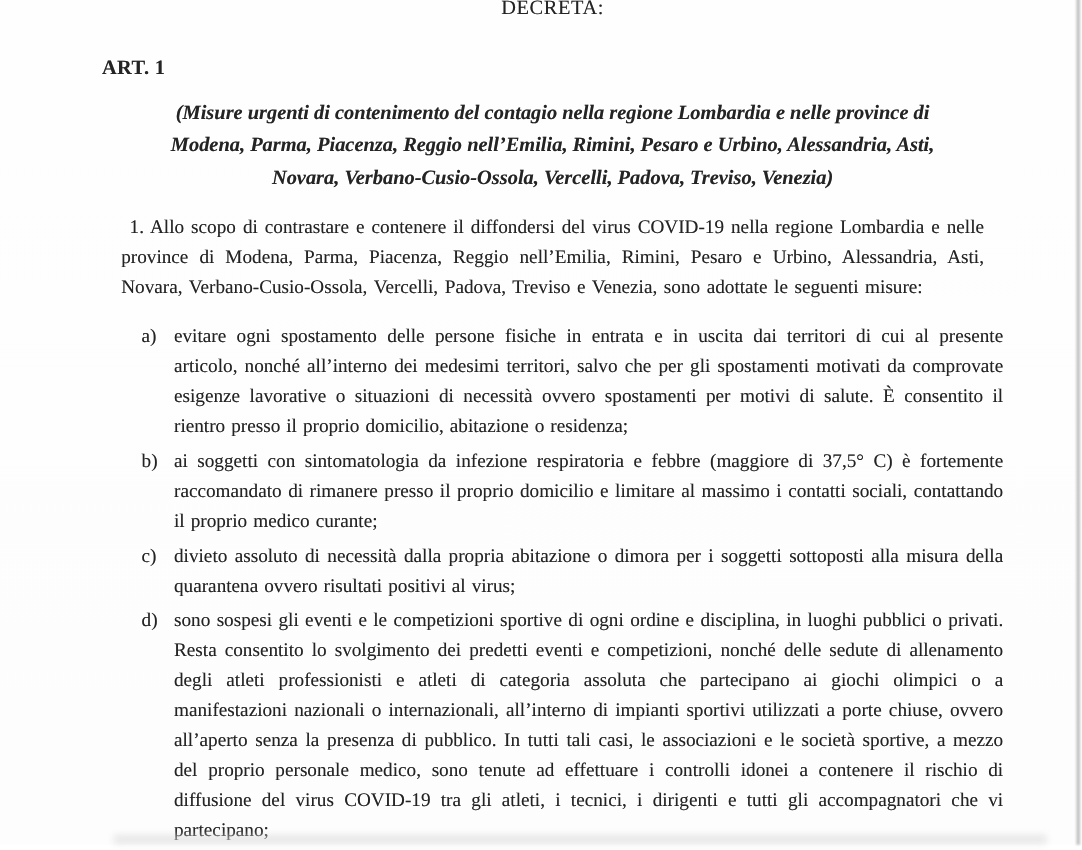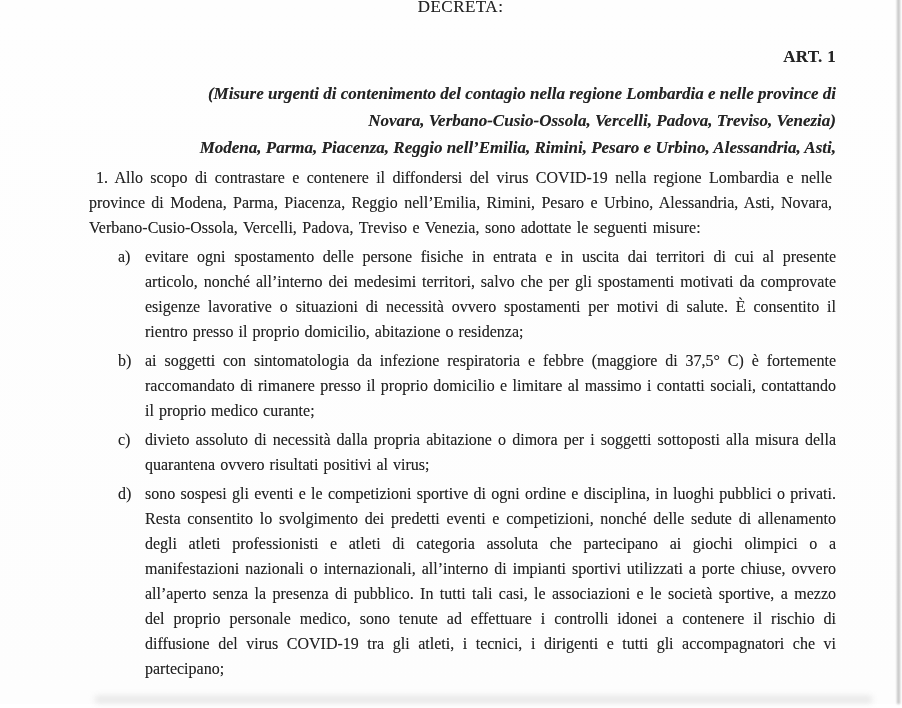--- a/index.html
+++ b/index.html
@@ -25,36 +25,36 @@
   }
   .decreta {
     margin-top: -4px;
     text-align: center;
     font-size: 17px;
     line-height: 21px;
     letter-spacing: 0.5px;
   }
   .art-title {
     margin-top: 29px;
-    text-align: right;
+    text-align: left;
     font-size: 17px;
     font-weight: bold;
     line-height: 21px;
     letter-spacing: 0.3px;
   }
   .subtitle {
     margin-top: 13px;
-    text-align: right;
+    text-align: center;
     font-size: 17px;
     font-weight: bold;
     font-style: italic;
     line-height: 27px;
   }
   .para1 {
-    margin: 4px;
+    margin: 16px;
     text-align: justify;
     font-size: 16px;
     line-height: 25px;
     text-indent: 7px;
     word-spacing: 1.5px;
     font-family: Liberation Serif, serif;
   }
   .items {
     margin-top: 0;
   }
@@ -96,22 +96,22 @@
 <body>
 
 <div class="page">
 
   <div class="decreta">DECRETA:</div>
 
   <div class="art-title">ART. 1</div>
 
   <div class="subtitle">
     <div>(Misure urgenti di contenimento del contagio nella regione Lombardia e nelle province di</div>
+    <div>Modena, Parma, Piacenza, Reggio nell’Emilia, Rimini, Pesaro e Urbino, Alessandria, Asti,</div>
     <div>Novara, Verbano-Cusio-Ossola, Vercelli, Padova, Treviso, Venezia)</div>
-    <div>Modena, Parma, Piacenza, Reggio nell’Emilia, Rimini, Pesaro e Urbino, Alessandria, Asti,</div>
   </div>
 
   <p class="para1">1.  Allo scopo di contrastare e contenere il diffondersi del virus COVID-19 nella regione Lombardia e nelle province di Modena, Parma, Piacenza, Reggio nell’Emilia, Rimini, Pesaro e Urbino, Alessandria, Asti, Novara, Verbano-Cusio-Ossola, Vercelli, Padova, Treviso e Venezia, sono adottate le seguenti misure:</p>
 
   <div class="items">
 
     <div class="item">
       <span class="item-label">a)</span>
       <span class="item-text">evitare ogni spostamento delle persone fisiche in entrata e in uscita dai territori di cui al presente articolo, nonché all’interno dei medesimi territori, salvo che per gli spostamenti motivati da comprovate esigenze lavorative o situazioni di necessità ovvero spostamenti per motivi di salute. È consentito il rientro presso il proprio domicilio, abitazione o residenza;</span>
     </div>

